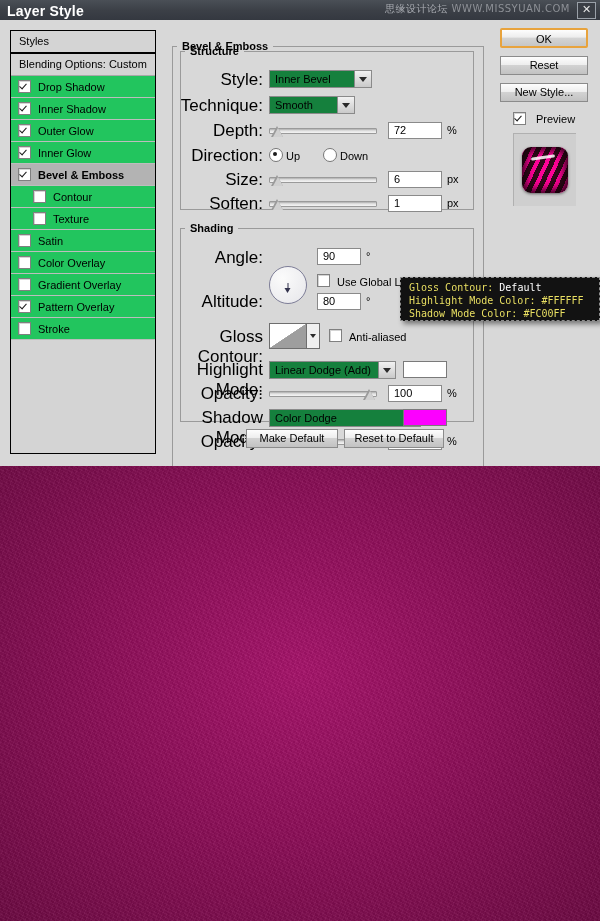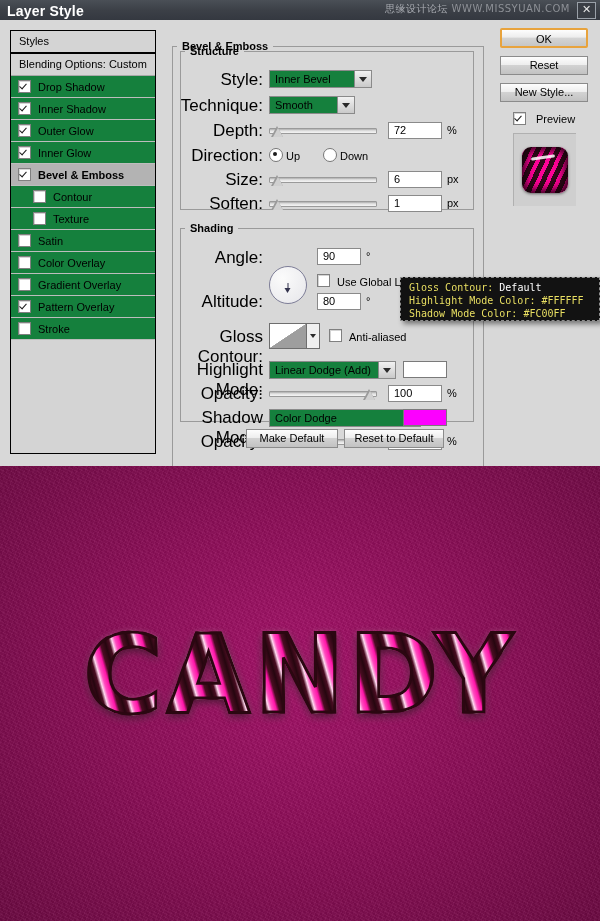--- a/index.html
+++ b/index.html
@@ -58,21 +58,21 @@
     font-size:11px;
   }
   .blend-row{
     height:21px;line-height:21px;padding-left:8px;
     border-bottom:1px solid #a8a8a8;background:#d4d4d4;
     font-size:11px;cursor:pointer;
   }
   .style-row{
     height:22px;line-height:22px;
     border-bottom:1px solid #bdbdbd;
-    background:#15803d;
+    background:#22c55e;
     display:flex;align-items:center;
     padding-left:7px;cursor:pointer;
     box-sizing:border-box;
   }
   .style-row.sel{background:#b3b3b3;font-weight:bold;}
   .style-row.sub{padding-left:22px;}
   .cbx{
     width:11px;height:11px;border:1px solid #808080;
     background:#fff;margin-right:7px;flex:0 0 auto;
     position:relative;box-shadow:inset 1px 1px 0 #d4d4d4;
@@ -511,14 +511,13 @@
     <div>
       <span>Shadow Mode Color:</span>
       <span>#FC00FF</span>
     </div>
   </div>
 
 </div>
 
 <div id="canvas">
   <div class="grain"></div>
-  <div id="candy">CANDY</div>
 </div>
 
 </body></html>

